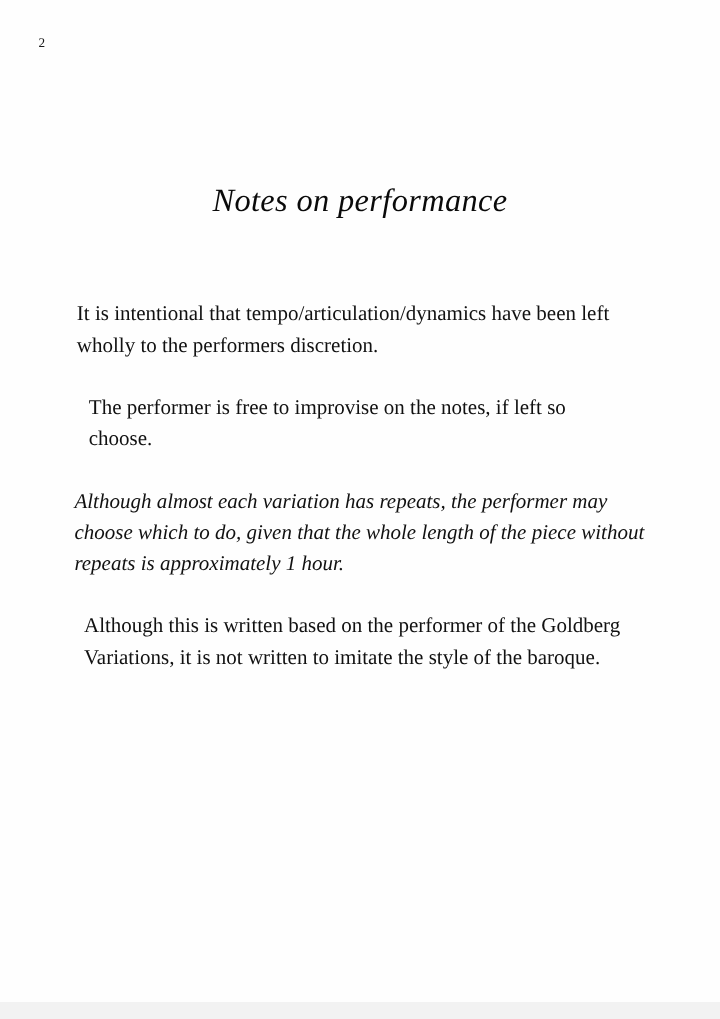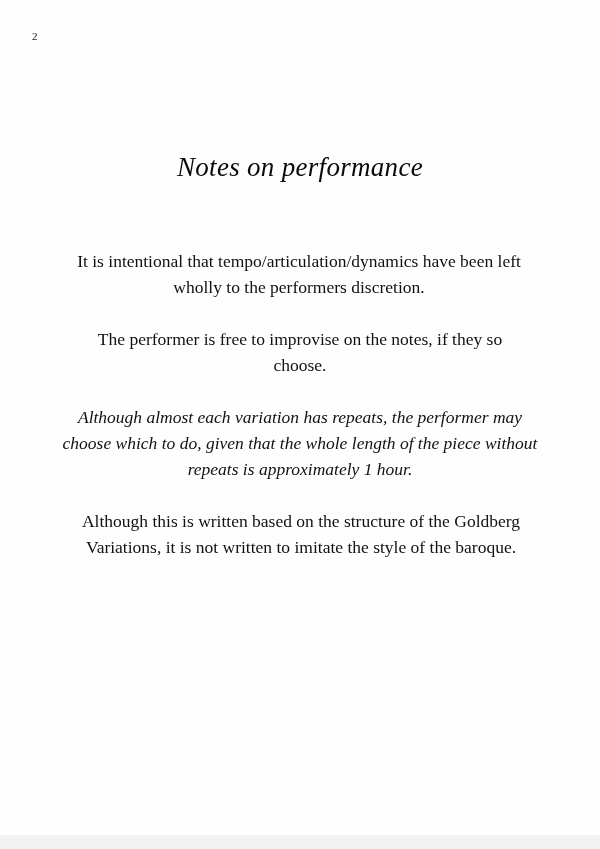--- a/index.html
+++ b/index.html
@@ -43,21 +43,21 @@
     color: #0a0a0a;
     letter-spacing: 0.3px;
   }
   .body-block {
     position: absolute;
     top: 248px;
     left: 62px;
     width: 476px;
   }
   .para {
-    text-align: center;
+    text-align: left;
     font-size: 17.5px;
     line-height: 26px;
     font-family: "Liberation Serif", serif;
     color: #111111;
     margin: 0 0 26px 0;
     padding: 0;
   }
   .para:last-child {
     margin-bottom: 0;
   }
@@ -78,20 +78,20 @@
 <body>
 
 <div class="page">
 
   <div class="page-number">2</div>
 
   <div class="title">Notes on performance</div>
 
   <div class="body-block">
     <p class="para p1">It is intentional that tempo/articulation/dynamics have been left wholly to the performers discretion.</p>
-    <p class="para p2">The performer is free to improvise on the notes, if they so choose.</p>
+    <p class="para p2">The performer is free to improvise on the notes, if left so choose.</p>
     <p class="para p3">Although almost each variation has repeats, the performer may choose which to do, given that the whole length of the piece without repeats is approximately 1 hour.</p>
-    <p class="para p4">Although this is written based on the structure of the Goldberg Variations, it is not written to imitate the style of the baroque.</p>
+    <p class="para p4">Although this is written based on the performer of the Goldberg Variations, it is not written to imitate the style of the baroque.</p>
   </div>
 
   <div class="bottom-shade"></div>
 
 </div>
 
 </body></html>

